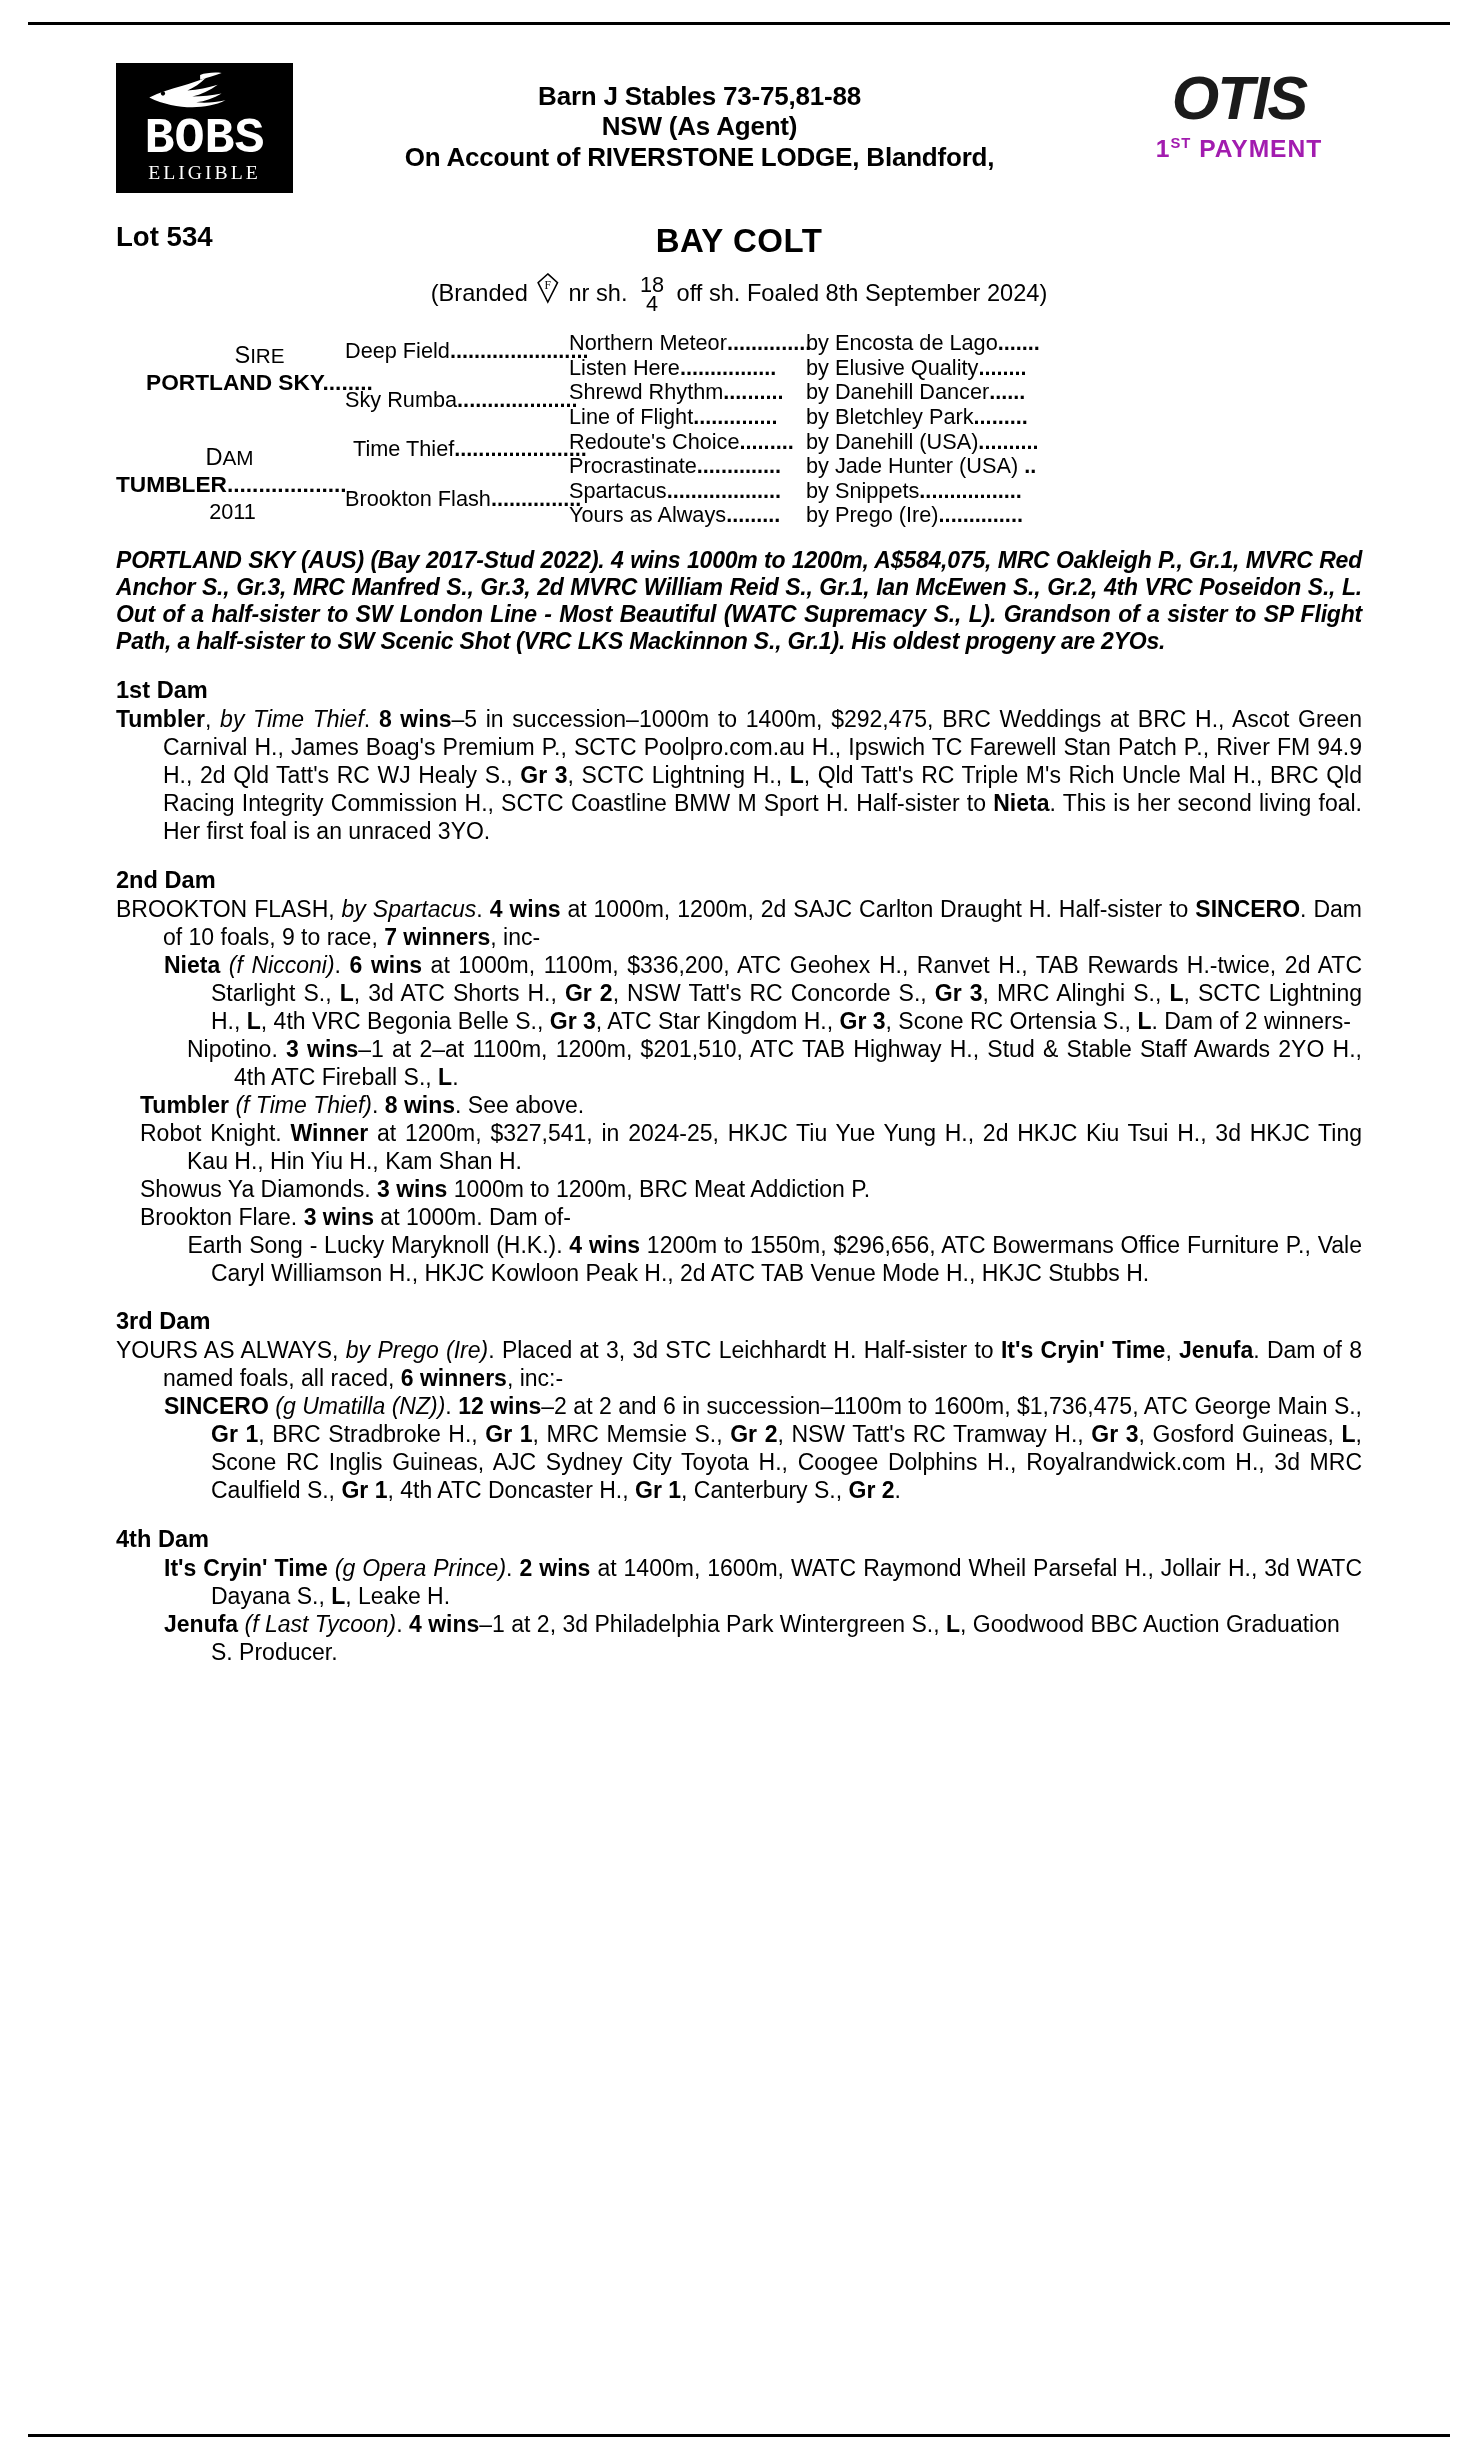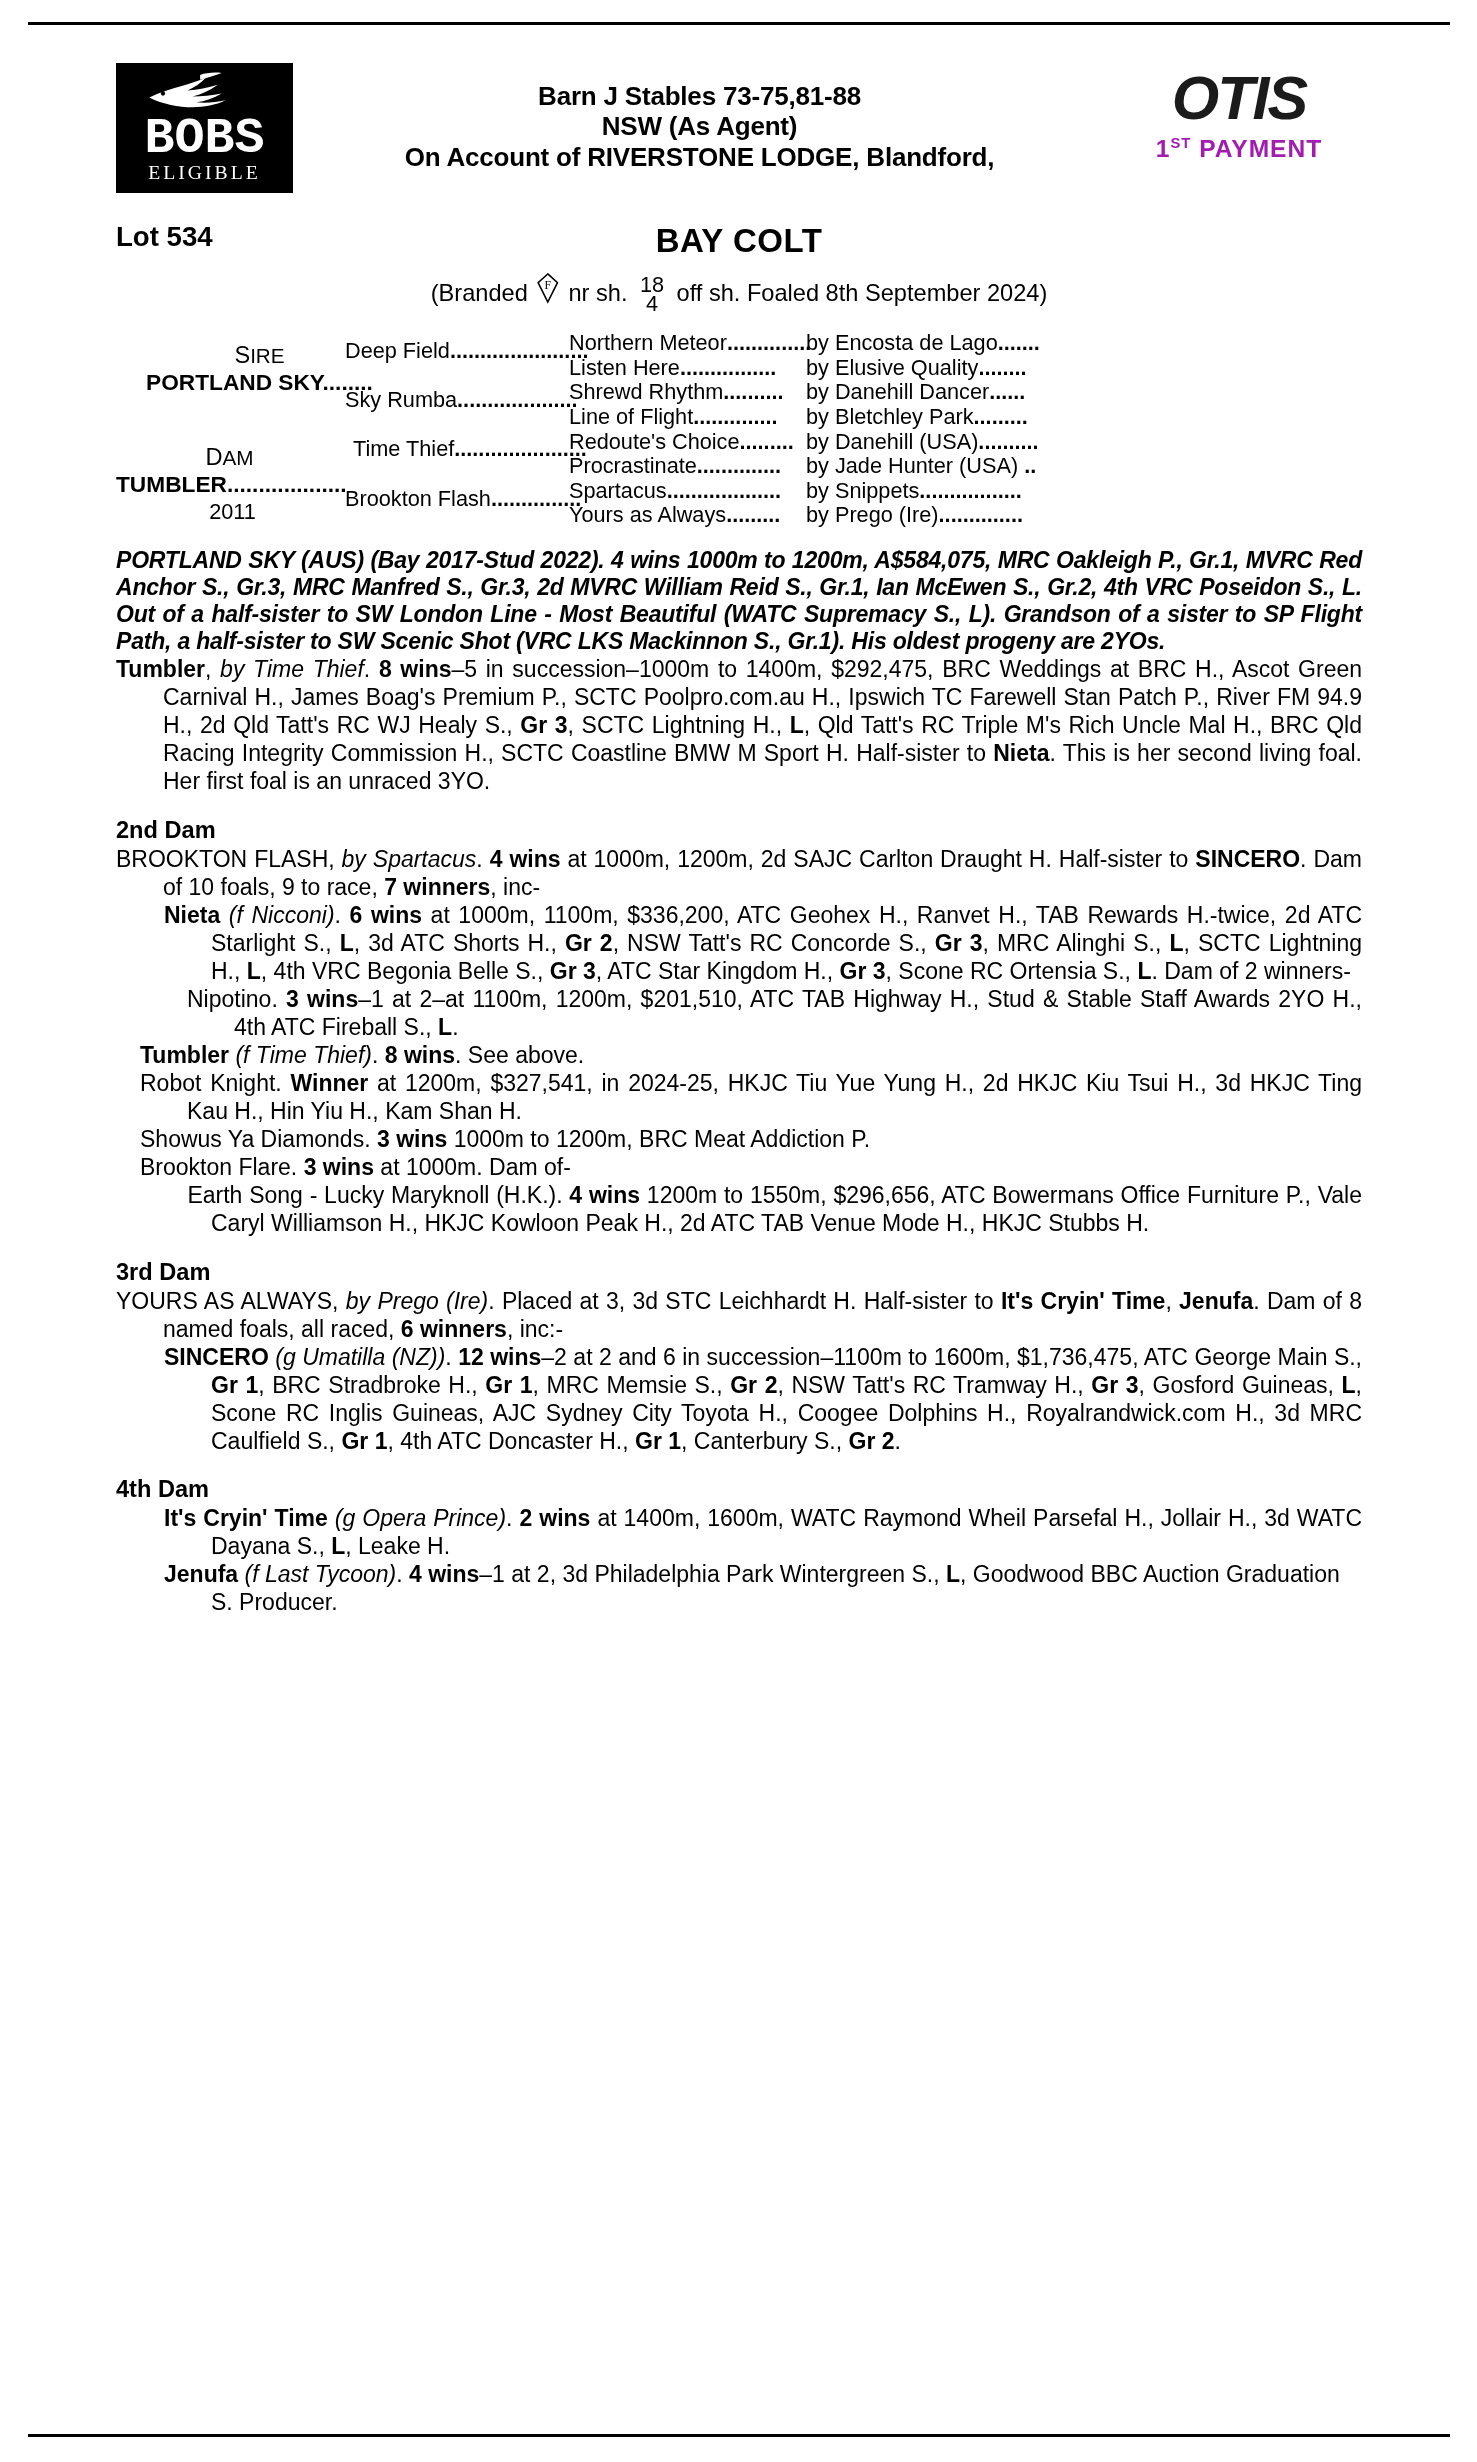--- a/index.html
+++ b/index.html
@@ -354,20 +354,21 @@
         <div class="gg g" style="top:99px"><span>by Danehill (USA)</span><span class="dots">..........</span></div>
         <div class="gg g" style="top:123px"><span>by Jade Hunter (USA)</span><span class="dots"> ..</span></div>
         <div class="gg g" style="top:148px"><span>by Snippets</span><span class="dots">.................</span></div>
         <div class="gg g" style="top:172px"><span>by Prego (Ire)</span><span class="dots">..............</span></div>
       </div>
     </div>
 
     <div class="sireblurb">PORTLAND SKY (AUS) (Bay 2017-Stud 2022). 4 wins 1000m to 1200m, A$584,075, MRC Oakleigh P., Gr.1, MVRC Red Anchor S., Gr.3, MRC Manfred S., Gr.3, 2d MVRC William Reid S., Gr.1, Ian McEwen S., Gr.2, 4th VRC Poseidon S., L. Out of a half-sister to SW London Line - Most Beautiful (WATC Supremacy S., L). Grandson of a sister to SP Flight Path, a half-sister to SW Scenic Shot (VRC LKS Mackinnon S., Gr.1). His oldest progeny are 2YOs.</div>
 
     <div id="dam-sections">
+        <div class="damhead">1st Dam</div>
         <div class="para hang1"><b>Tumbler</b><span>, </span><i>by Time Thief</i><span>. </span><b>8 wins</b><span>–5 in succession–1000m to 1400m, $292,475, BRC Weddings at BRC H., Ascot Green Carnival H., James Boag's Premium P., SCTC Poolpro.com.au H., Ipswich TC Farewell Stan Patch P., River FM 94.9 H., 2d Qld Tatt's RC WJ Healy S., </span><b>Gr 3</b><span>, SCTC Lightning H., </span><b>L</b><span>, Qld Tatt's RC Triple M's Rich Uncle Mal H., BRC Qld Racing Integrity Commission H., SCTC Coastline BMW M Sport H. Half-sister to </span><b>Nieta</b><span>. This is her second living foal. Her first foal is an unraced 3YO.</span></div>
         <div class="damhead">2nd Dam</div>
         <div class="para hang1"><span>BROOKTON FLASH, </span><i>by Spartacus</i><span>. </span><b>4 wins</b><span> at 1000m, 1200m, 2d SAJC Carlton Draught H. Half-sister to </span><b>SINCERO</b><span>. Dam of 10 foals, 9 to race, </span><b>7 winners</b><span>, inc-</span></div>
         <div class="para hang3"><b>Nieta</b><span> </span><i>(f Nicconi)</i><span>. </span><b>6 wins</b><span> at 1000m, 1100m, $336,200, ATC Geohex H., Ranvet H., TAB Rewards H.-twice, 2d ATC Starlight S., </span><b>L</b><span>, 3d ATC Shorts H., </span><b>Gr 2</b><span>, NSW Tatt's RC Concorde S., </span><b>Gr 3</b><span>, MRC Alinghi S., </span><b>L</b><span>, SCTC Lightning H., </span><b>L</b><span>, 4th VRC Begonia Belle S., </span><b>Gr 3</b><span>, ATC Star Kingdom H., </span><b>Gr 3</b><span>, Scone RC Ortensia S., </span><b>L</b><span>. Dam of 2 winners-</span></div>
         <div class="para hang4"><span>Nipotino. </span><b>3 wins</b><span>–1 at 2–at 1100m, 1200m, $201,510, ATC TAB Highway H., Stud &amp; Stable Staff Awards 2YO H., 4th ATC Fireball S., </span><b>L</b><span>.</span></div>
         <div class="para hang5"><b>Tumbler</b><span> </span><i>(f Time Thief)</i><span>. </span><b>8 wins</b><span>. See above.</span></div>
         <div class="para hang5"><span>Robot Knight. </span><b>Winner</b><span> at 1200m, $327,541, in 2024-25, HKJC Tiu Yue Yung H., 2d HKJC Kiu Tsui H., 3d HKJC Ting Kau H., Hin Yiu H., Kam Shan H.</span></div>
         <div class="para hang5"><span>Showus Ya Diamonds. </span><b>3 wins</b><span> 1000m to 1200m, BRC Meat Addiction P.</span></div>
         <div class="para hang5"><span>Brookton Flare. </span><b>3 wins</b><span> at 1000m. Dam of-</span></div>
         <div class="para hang6"><span>Earth Song - Lucky Maryknoll (H.K.). </span><b>4 wins</b><span> 1200m to 1550m, $296,656, ATC Bowermans Office Furniture P., Vale Caryl Williamson H., HKJC Kowloon Peak H., 2d ATC TAB Venue Mode H., HKJC Stubbs H.</span></div>

